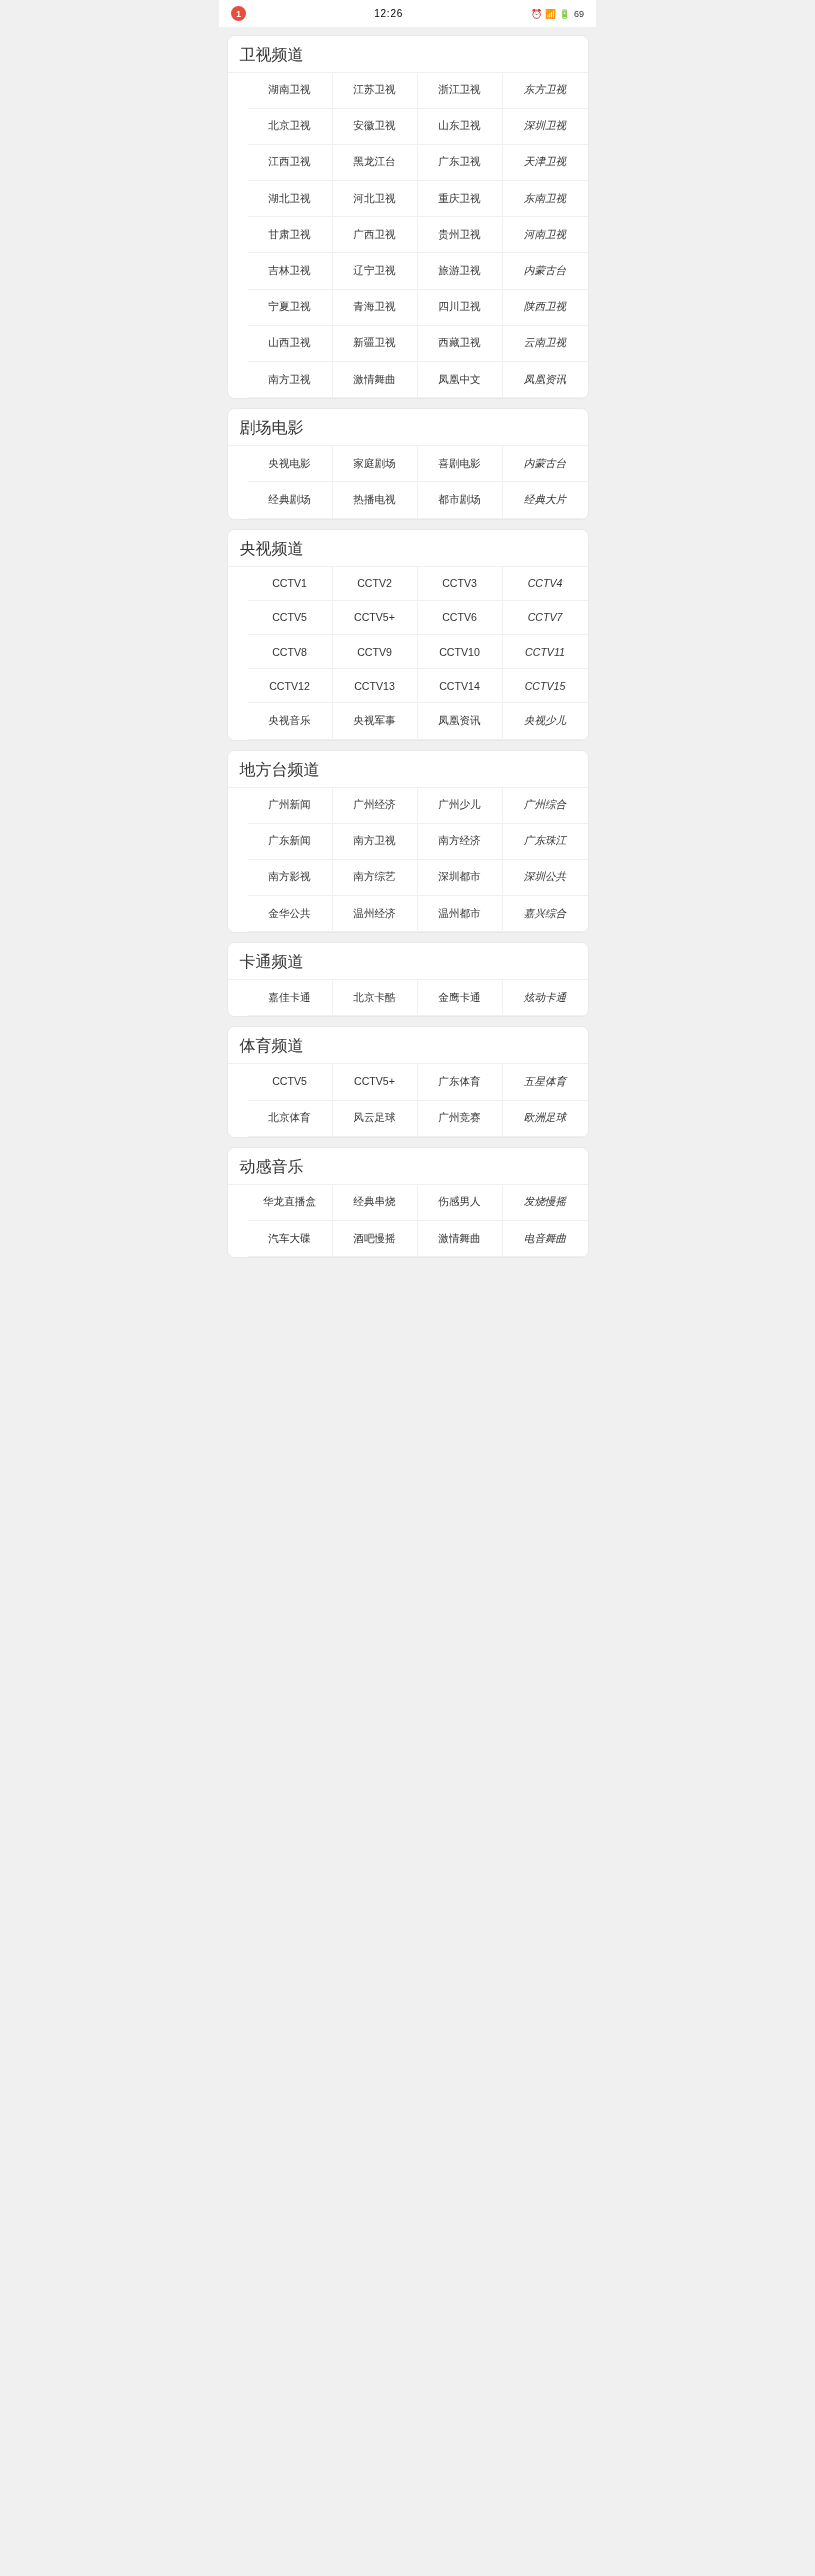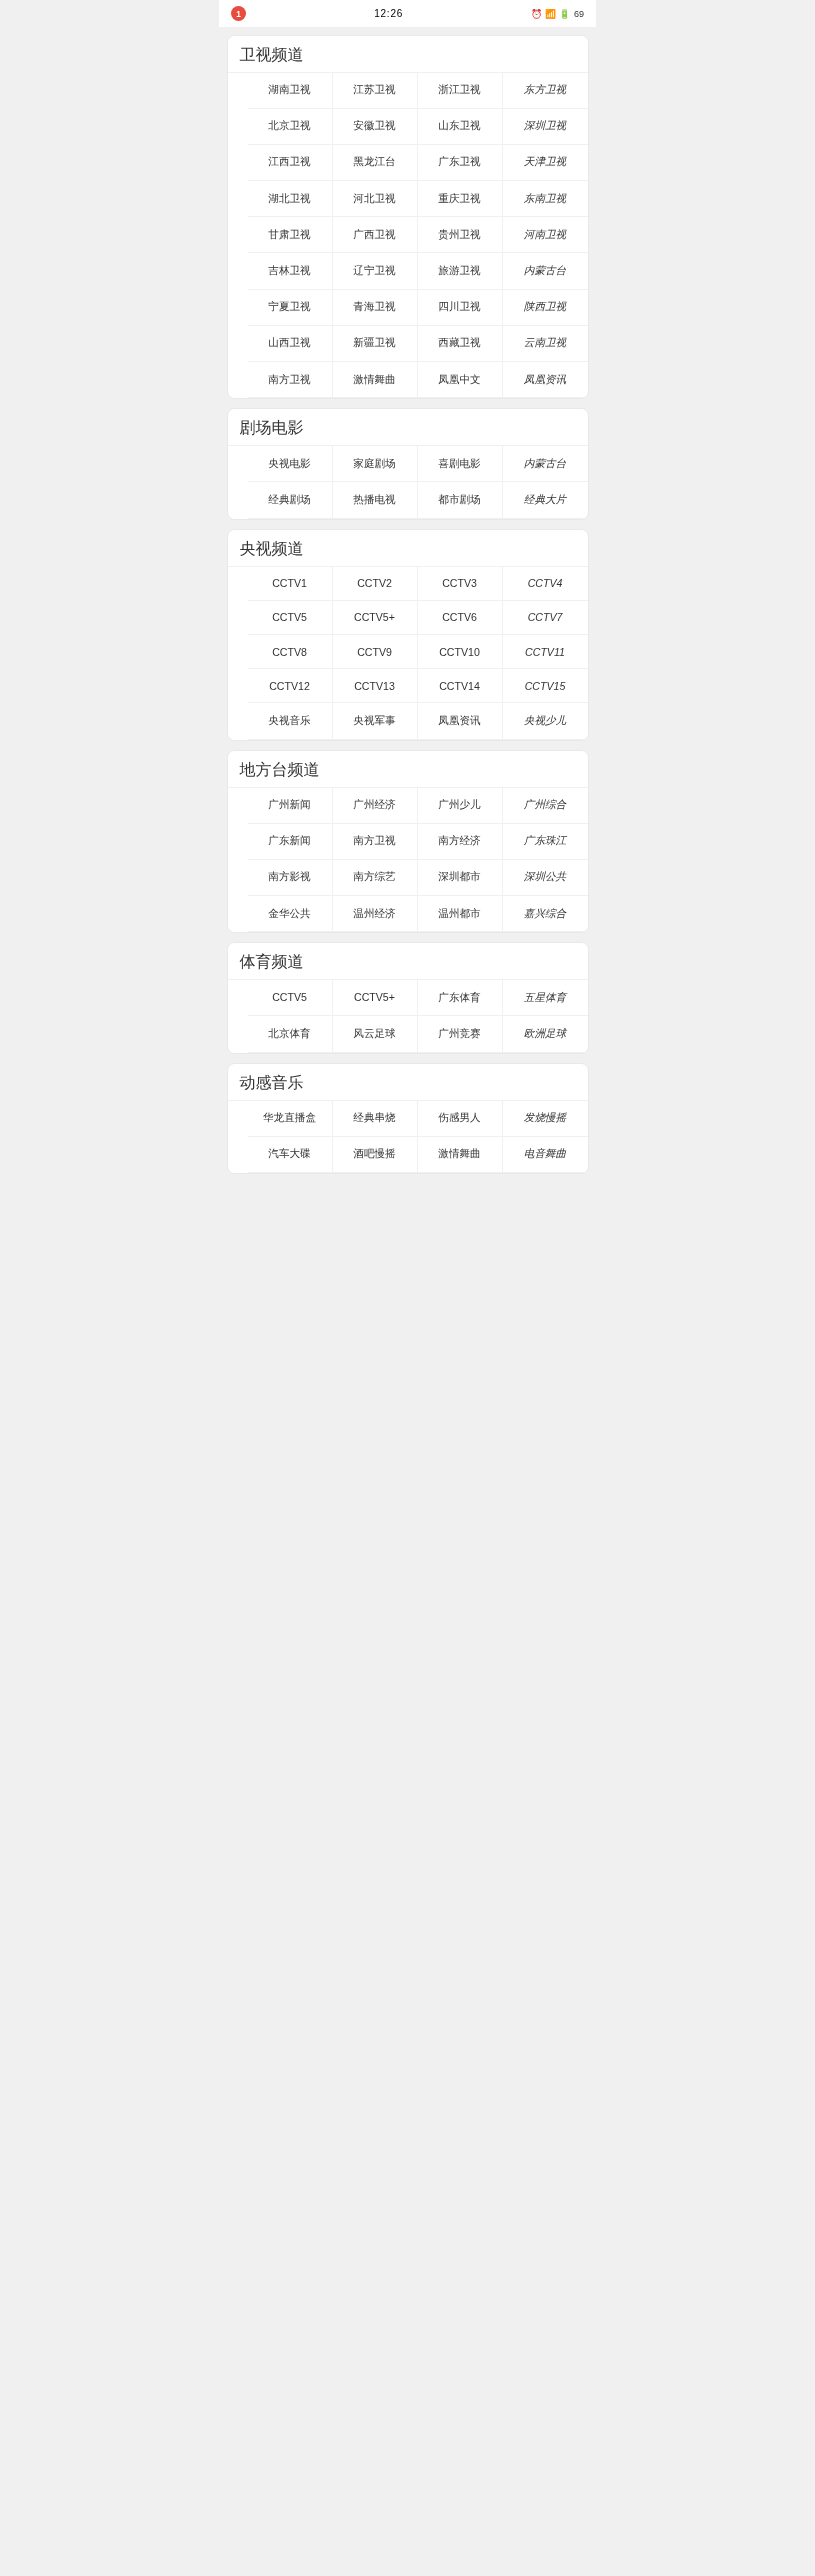--- a/index.html
+++ b/index.html
@@ -202,20 +202,29 @@
         <div class="channel-cell">南方综艺</div>
         <div class="channel-cell">深圳都市</div>
         <div class="channel-cell">深圳公共</div>
         <div class="channel-cell">金华公共</div>
         <div class="channel-cell">温州经济</div>
         <div class="channel-cell">温州都市</div>
         <div class="channel-cell">嘉兴综合</div>
       </div>
     </div>
     <div class="section-card">
+      <div class="section-header">卡通频道</div>
+      <div class="channel-grid">
+        <div class="channel-cell">嘉佳卡通</div>
+        <div class="channel-cell">北京卡酷</div>
+        <div class="channel-cell">金鹰卡通</div>
+        <div class="channel-cell">炫动卡通</div>
+      </div>
+    </div>
+    <div class="section-card">
       <div class="section-header">体育频道</div>
       <div class="channel-grid">
         <div class="channel-cell">CCTV5</div>
         <div class="channel-cell">CCTV5+</div>
         <div class="channel-cell">广东体育</div>
         <div class="channel-cell">五星体育</div>
         <div class="channel-cell">北京体育</div>
         <div class="channel-cell">风云足球</div>
         <div class="channel-cell">广州竞赛</div>
         <div class="channel-cell">欧洲足球</div>

